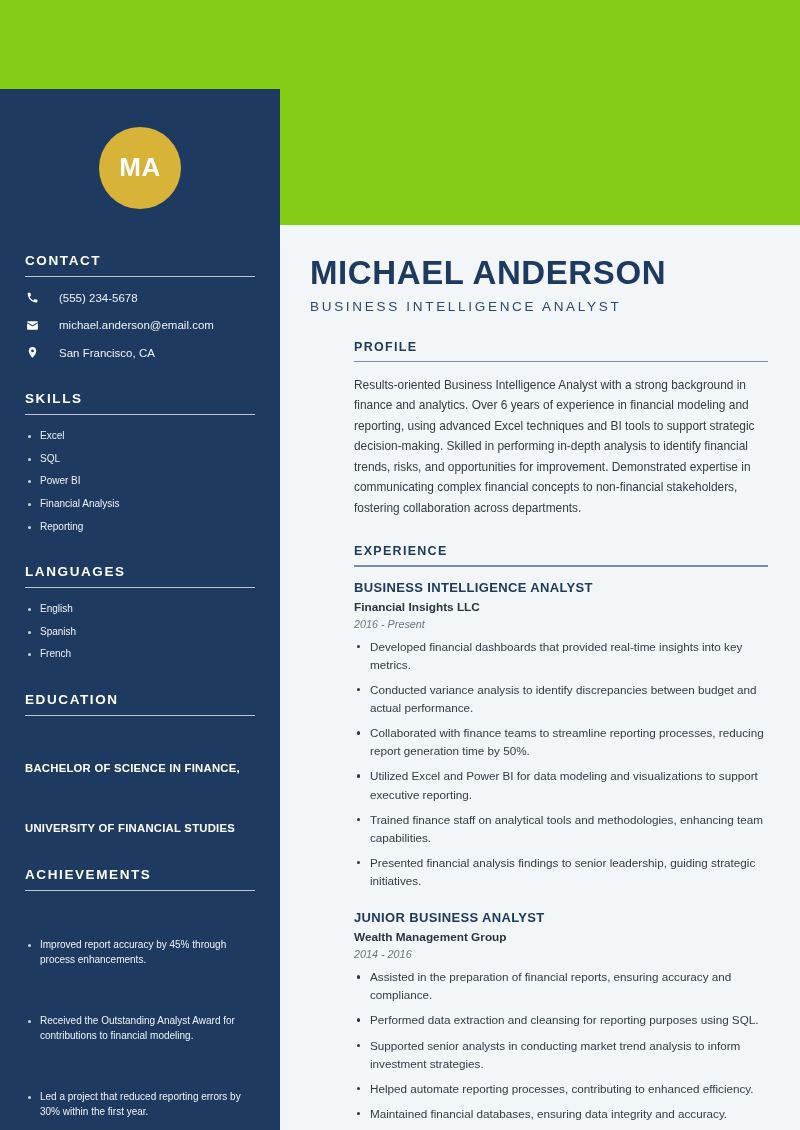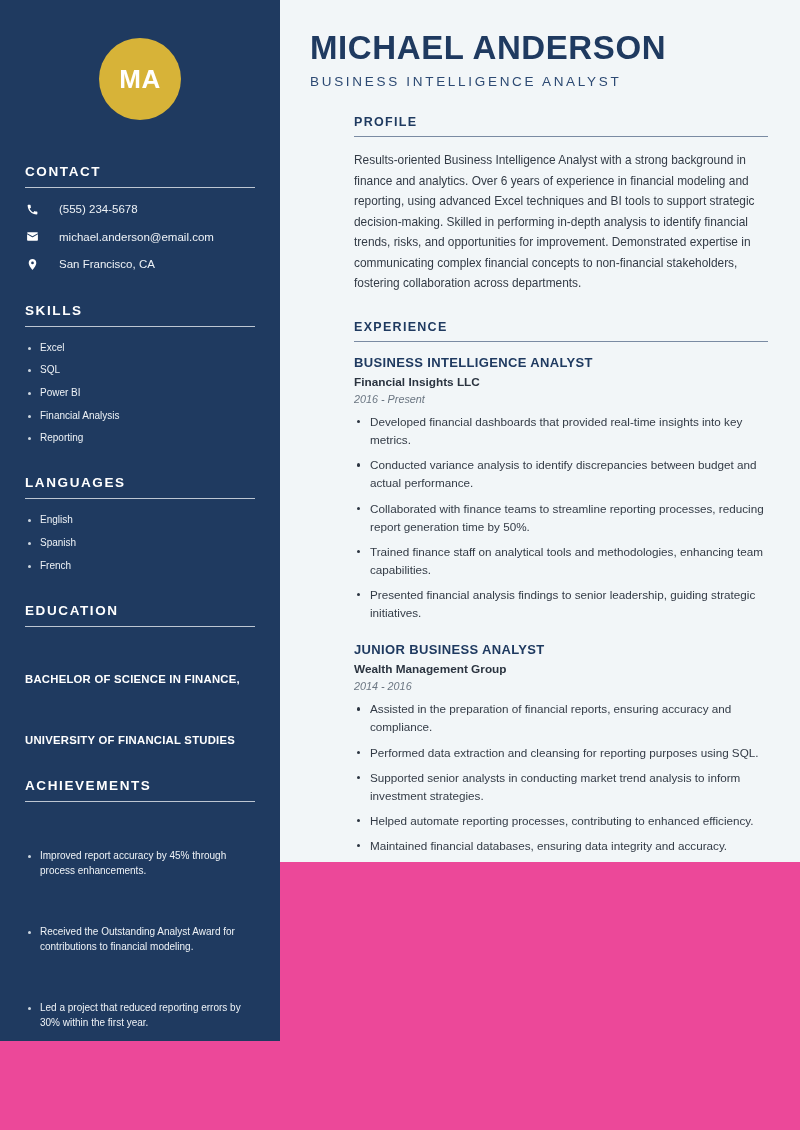--- a/index.html
+++ b/index.html
@@ -13,23 +13,23 @@
     font-family: "Liberation Sans", sans-serif;
     background: #f2f6f8;
     color: #2b3440;
     overflow: hidden;
   }
 
   .page {
     position: relative;
     width: 800px;
     height: 1130px;
-    background: #ec4899;
-    display: flex;
-    align-items: flex-start;
+    background: #84cc16;
+    display: flex;
+    align-items: flex-end;
   }
 
   
   .sidebar {
     width: 280px;
     flex: 0 0 280px;
     background: #1f3a60;
     color: #ffffff;
     padding: 0 25px;
     position: relative;
@@ -326,20 +326,21 @@
       <div class="main-rule"></div>
 
       <div class="job">
         <div class="job-role">BUSINESS INTELLIGENCE ANALYST</div>
         <div class="job-company">Financial Insights LLC</div>
         <div class="job-dates">2016 - Present</div>
         <ul class="job-bullets">
           <li class="job-bullet">Developed financial dashboards that provided real-time insights into key metrics.</li>
           <li class="job-bullet">Conducted variance analysis to identify discrepancies between budget and actual performance.</li>
           <li class="job-bullet">Collaborated with finance teams to streamline reporting processes, reducing report generation time by 50%.</li>
+          <li class="job-bullet">Utilized Excel and Power BI for data modeling and visualizations to support executive reporting.</li>
           <li class="job-bullet">Trained finance staff on analytical tools and methodologies, enhancing team capabilities.</li>
           <li class="job-bullet">Presented financial analysis findings to senior leadership, guiding strategic initiatives.</li>
         </ul>
       </div>
 
       <div class="job">
         <div class="job-role">JUNIOR BUSINESS ANALYST</div>
         <div class="job-company">Wealth Management Group</div>
         <div class="job-dates">2014 - 2016</div>
         <ul class="job-bullets">

